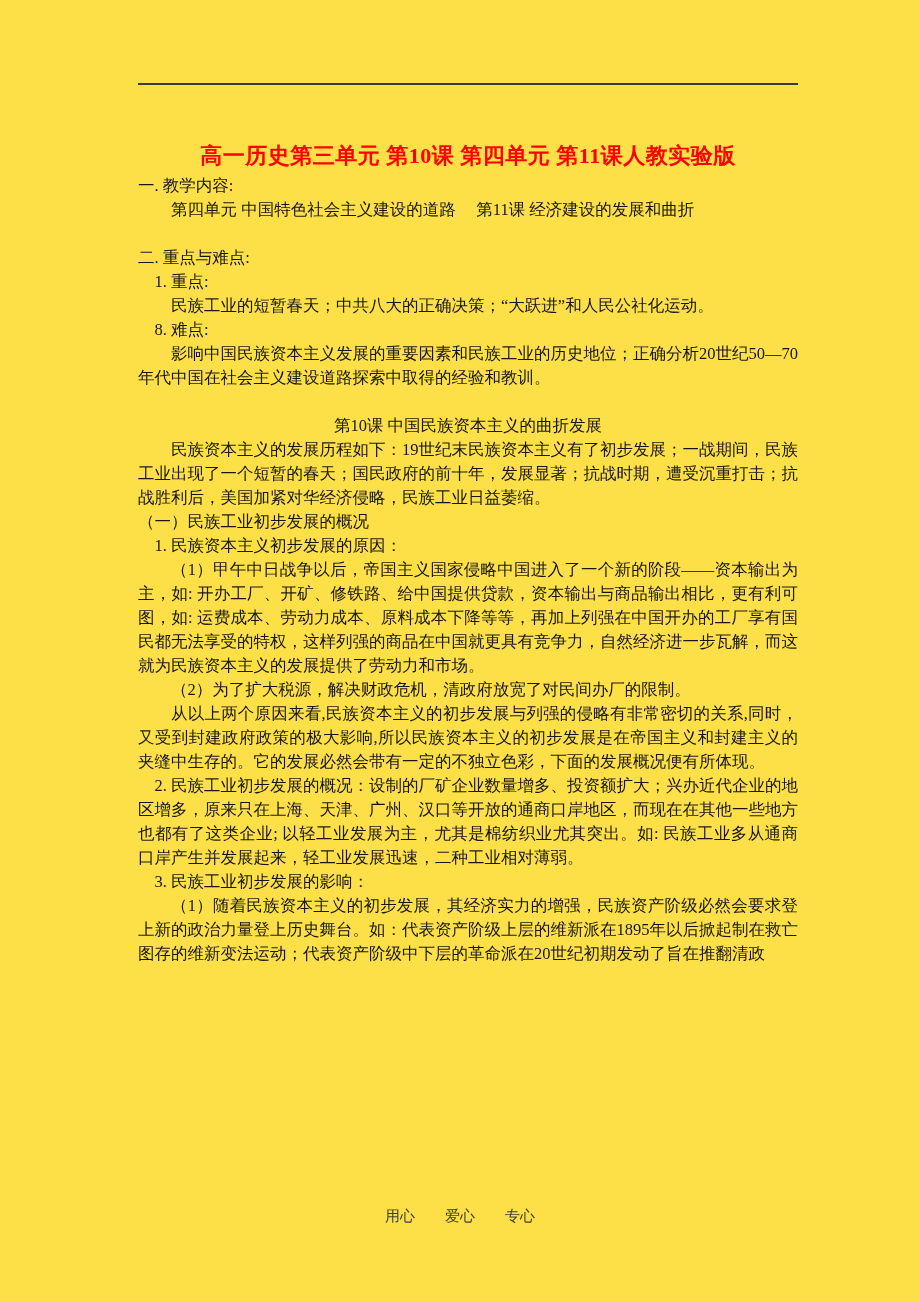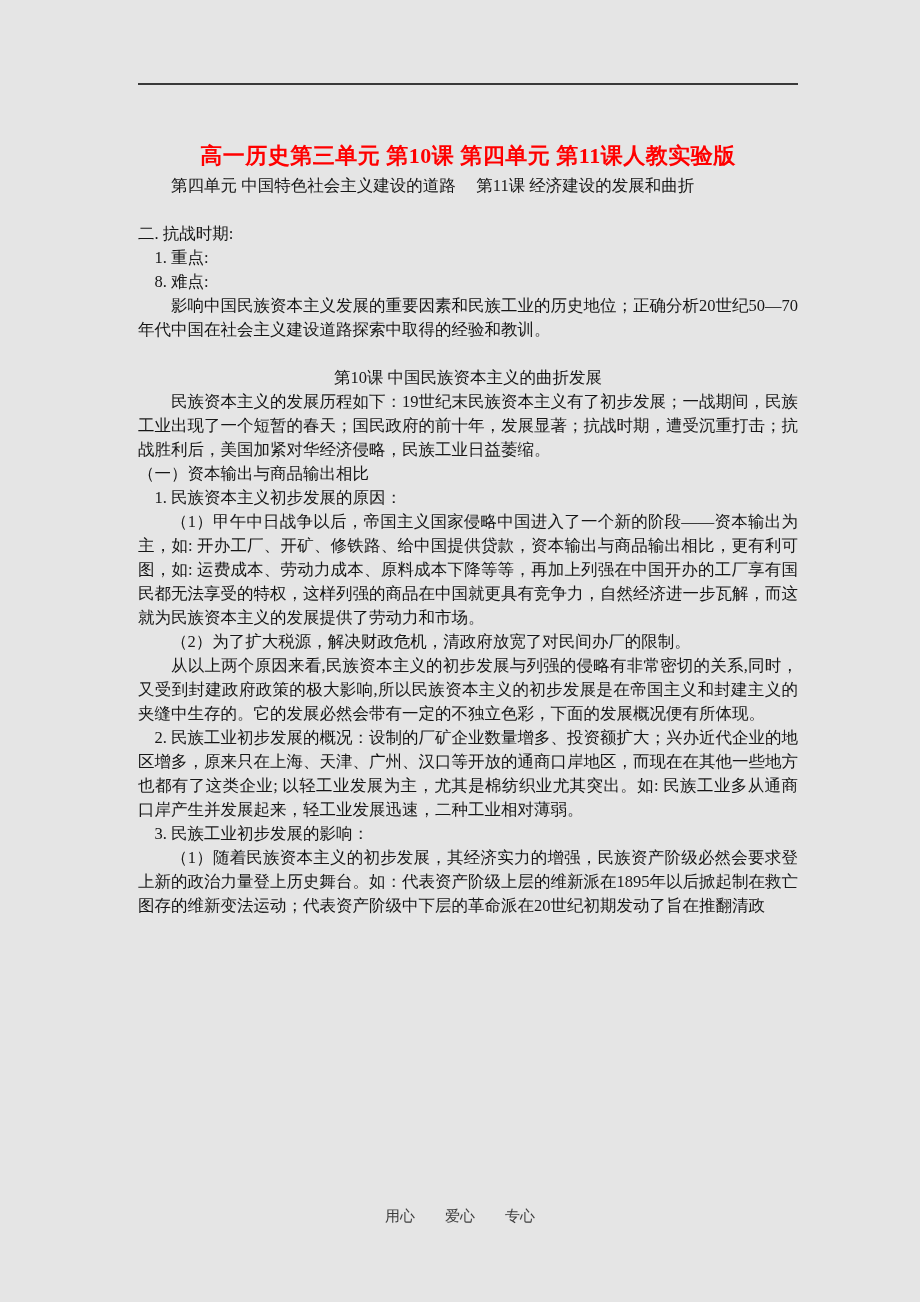--- a/index.html
+++ b/index.html
@@ -4,21 +4,21 @@
 <style>
   html, body {
     margin: 0;
     padding: 0;
     background: #ffffff;
   }
   .sheet {
     position: relative;
     width: 920px;
     height: 1302px;
-    background: #e5e5e5;
+    background: #fde047;
     overflow: hidden;
     font-family: "Liberation Serif", "DejaVu Serif", serif;
     color: #111111;
   }
   .header-rule {
     position: absolute;
     top: 83px;
     left: 138px;
     width: 660px;
     height: 0;
@@ -78,30 +78,32 @@
 <body>
 
 <div class="sheet">
   <div class="header-rule"></div>
 
   <div class="content">
     <div class="doc-title" style="color: rgb(255, 0, 0);">高一历史第三单元 第10课 第四单元 第11课人教实验版</div>
 
 
     <div class="blocks">
+        <p class="h-num">一. 教学内容:</p>
         <p class="indent2">第四单元 中国特色社会主义建设的道路　 第11课 经济建设的发展和曲折</p>
         <div class="gap"></div>
-        <p class="h-num">二. 抗战时期:</p>
+        <p class="h-num">二. 重点与难点:</p>
         <p class="indent1">1. 重点:</p>
+        <p class="indent2">民族工业的短暂春天；中共八大的正确决策；“大跃进”和人民公社化运动。</p>
         <p class="indent1">8. 难点:</p>
         <p class="para">影响中国民族资本主义发展的重要因素和民族工业的历史地位；正确分析20世纪50—70年代中国在社会主义建设道路探索中取得的经验和教训。</p>
         <div class="gap"></div>
         <p class="center">第10课 中国民族资本主义的曲折发展</p>
         <p class="para">民族资本主义的发展历程如下：19世纪末民族资本主义有了初步发展；一战期间，民族工业出现了一个短暂的春天；国民政府的前十年，发展显著；抗战时期，遭受沉重打击；抗战胜利后，美国加紧对华经济侵略，民族工业日益萎缩。</p>
-        <p class="flush">（一）资本输出与商品输出相比</p>
+        <p class="flush">（一）民族工业初步发展的概况</p>
         <p class="indent1">1. 民族资本主义初步发展的原因：</p>
         <p class="para">（1）甲午中日战争以后，帝国主义国家侵略中国进入了一个新的阶段——资本输出为主，如: 开办工厂、开矿、修铁路、给中国提供贷款，资本输出与商品输出相比，更有利可图，如: 运费成本、劳动力成本、原料成本下降等等，再加上列强在中国开办的工厂享有国民都无法享受的特权，这样列强的商品在中国就更具有竞争力，自然经济进一步瓦解，而这就为民族资本主义的发展提供了劳动力和市场。</p>
         <p class="para">（2）为了扩大税源，解决财政危机，清政府放宽了对民间办厂的限制。</p>
         <p class="para">从以上两个原因来看,民族资本主义的初步发展与列强的侵略有非常密切的关系,同时，又受到封建政府政策的极大影响,所以民族资本主义的初步发展是在帝国主义和封建主义的夹缝中生存的。它的发展必然会带有一定的不独立色彩，下面的发展概况便有所体现。</p>
         <p class="para1">2. 民族工业初步发展的概况：设制的厂矿企业数量增多、投资额扩大；兴办近代企业的地区增多，原来只在上海、天津、广州、汉口等开放的通商口岸地区，而现在在其他一些地方也都有了这类企业; 以轻工业发展为主，尤其是棉纺织业尤其突出。如: 民族工业多从通商口岸产生并发展起来，轻工业发展迅速，二种工业相对薄弱。</p>
         <p class="indent1">3. 民族工业初步发展的影响：</p>
         <p class="para">（1）随着民族资本主义的初步发展，其经济实力的增强，民族资产阶级必然会要求登上新的政治力量登上历史舞台。如：代表资产阶级上层的维新派在1895年以后掀起制在救亡图存的维新变法运动；代表资产阶级中下层的革命派在20世纪初期发动了旨在推翻清政</p>
       </div>
   </div>
 

